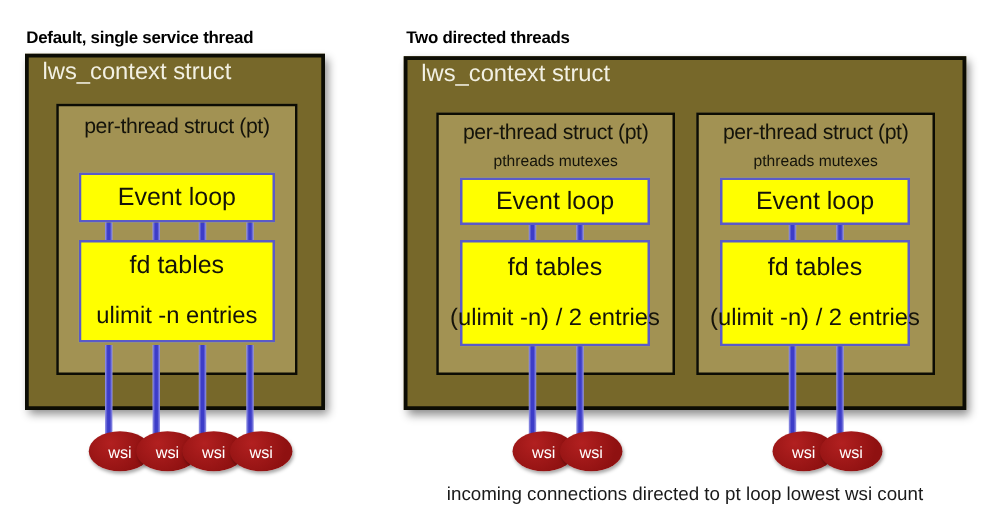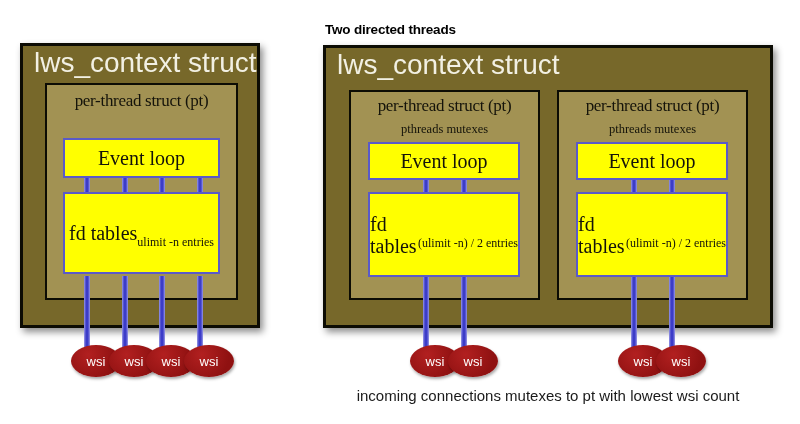--- a/index.html
+++ b/index.html
@@ -17,51 +17,52 @@
   }
   *{margin:0;padding:0;box-sizing:border-box;}
   html,body{background:#fff;}
   body{font-family:"Liberation Sans",sans-serif;}
   .canvas{position:relative;width:800px;height:424px;background:#ffffff;overflow:hidden;}
 
   .dtitle{position:absolute;font-size:13.5px;font-weight:bold;color:#000;letter-spacing:-0.2px;white-space:nowrap;}
 
   .outer{position:absolute;background:var(--outer-fill);border:3px solid var(--border-dark);
          box-shadow:3px 4px 7px rgba(0,0,0,0.45);}
-  .ctx-label{position:absolute;left:11px;top:1px;font-size:28px;color:var(--context-text);white-space:nowrap;}
+  .ctx-label{position:absolute;left:11px;top:1px;font-size:19px;color:var(--context-text);white-space:nowrap;}
 
-  .inner{position:absolute;background:var(--inner-fill);border:2px solid var(--border-dark);font-family:Liberation Serif, serif;}
+  .inner{position:absolute;background:var(--inner-fill);border:2px solid var(--border-dark);}
   .pt-title{position:absolute;left:0;top:6px;width:100%;text-align:center;font-size:17px;
             color:#14130a;letter-spacing:-0.3px;white-space:nowrap;}
   .mutex-label{position:absolute;left:0;top:30px;width:100%;text-align:center;font-size:12.5px;color:#14130a;}
 
   .evloop{position:absolute;background:var(--yellow);border:2px solid var(--box-border-blue);
           display:flex;align-items:center;justify-content:center;font-size:20px;color:#14130a;}
   .fdbox{position:absolute;background:var(--yellow);border:2px solid var(--box-border-blue);
-         display:flex;flex-direction:row;align-items:center;justify-content:center;color:#14130a;}
+         display:flex;flex-direction:column;align-items:center;justify-content:center;color:#14130a;}
   .fd-main{font-size:20px;line-height:1.1;}
-  .fd-sub{font-size:12px;line-height:1.25;margin-top:18px;white-space:nowrap;}
+  .fd-sub{font-size:19px;line-height:1.25;margin-top:18px;white-space:nowrap;}
 
   .conn,.wire{position:absolute;width:6px;
     background:linear-gradient(90deg,var(--line-edge) 0%,var(--line-blue) 35%,var(--line-blue) 65%,var(--line-edge) 100%);}
   .wire{z-index:5;}
 
   .wsi{position:absolute;width:50px;height:32px;border-radius:50%;z-index:6;
        background:radial-gradient(circle at 35% 30%,var(--wsi-red-light),var(--wsi-red) 70%);
        box-shadow:1px 2px 3px rgba(0,0,0,0.35);
        display:flex;align-items:center;justify-content:center;font-size:13px;color:#fff;}
 
   .caption{position:absolute;left:323px;top:387px;width:450px;text-align:center;
            font-size:15px;color:var(--caption-text);white-space:nowrap;}
 </style>
 </head>
 <body>
 
 <div class="canvas">
 
+  <div class="dtitle" style="left:21px;top:22px;">Default, single service thread</div>
 
   <div class="outer" style="left:20px;top:43px;width:240px;height:285px;">
     <div class="ctx-label">lws_context struct</div>
 
     <div class="inner" style="left:22px;top:37px;width:193px;height:217px;">
       <div class="pt-title">per-thread struct (pt)</div>
 
       <div class="evloop" style="left:16px;top:53px;width:157px;height:40px;">
         <span>Event loop</span>
       </div>
@@ -147,15 +148,15 @@
   <div class="wsi" style="left:448px;top:345px;">
     <span>wsi</span>
     </div>
   <div class="wsi" style="left:618px;top:345px;">
     <span>wsi</span>
     </div>
   <div class="wsi" style="left:656px;top:345px;">
     <span>wsi</span>
     </div>
 
-  <div class="caption">incoming connections mutexes to pt with lowest wsi count</div>
+  <div class="caption">incoming connections directed to pt loop lowest wsi count</div>
 
 </div>
 
 </body></html>

